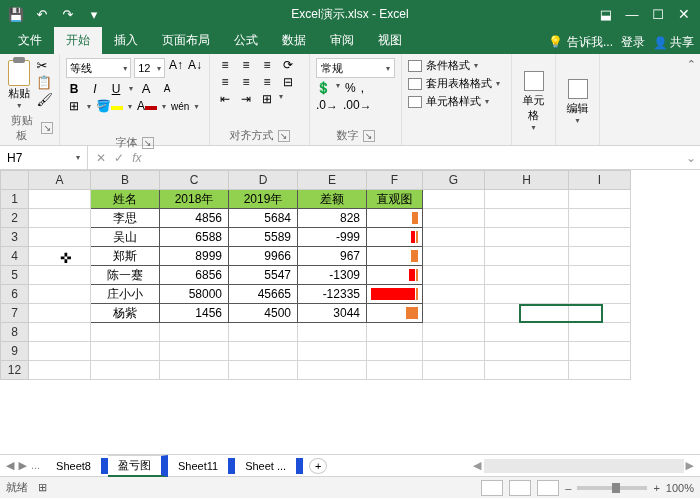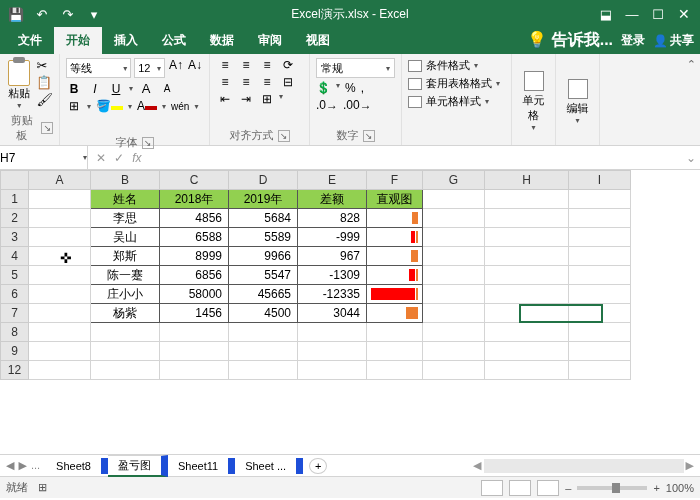--- a/index.html
+++ b/index.html
@@ -6,25 +6,25 @@
 body { width: 700px; height: 500px; background: #fff; overflow: hidden; font-size: 12px; }
 
 
 .titlebar { background: #217346; color: #fff; height: 28px; display: flex; align-items: center; justify-content: space-between; padding: 0 4px; }
 .titlebar .left, .titlebar .right { display: flex; gap: 2px; }
 .titlebar .tb-btn { width: 24px; height: 24px; display: flex; align-items: center; justify-content: center; font-size: 13px; }
 .titlebar .title { font-size: 12px; }
 .titlebar .close { font-size: 14px; }
 
 
-.tabs { background: #217346; color: #fff; height: 26px; display: flex; align-items: flex-end; padding: 0 6px; gap: 0; font-weight: bold; }
+.tabs { background: #217346; color: #fff; height: 26px; display: flex; align-items: flex-end; padding: 0 6px; gap: 0; }
 .tab { padding: 5px 12px; font-size: 12px; cursor: pointer; }
 .tab.active { background: #f3f3f3; color: #217346; }
 .tabs .right { margin-left: auto; display: flex; align-items: center; gap: 8px; padding-bottom: 3px; font-size: 12px; }
-.tabs .tell { font-size: 16px; }
+.tabs .tell { font-size: 12px; }
 .share-ico { display: inline-flex; align-items: center; gap: 2px; }
 
 
 .ribbon { background: #f3f3f3; border-bottom: 1px solid #d4d4d4; height: 92px; display: flex; }
 .group { border-right: 1px solid #e1e1e1; padding: 4px 6px 2px 6px; display: flex; flex-direction: column; justify-content: space-between; }
 .group-label { font-size: 11px; color: #666; text-align: center; margin-top: 2px; display: flex; justify-content: center; gap: 4px; align-items: center; }
 .group-label .launcher { font-size: 9px; border: 1px solid #aaa; width: 12px; height: 12px; display: inline-flex; align-items: center; justify-content: center; }
 
 .clip-group { width: 60px; }
 .clip-top { display: flex; gap: 4px; height: 62px; }
@@ -58,21 +58,21 @@
 .styles-group { width: 110px; }
 .st-row { display: flex; gap: 4px; align-items: center; font-size: 11px; margin-bottom: 3px; }
 .st-ico { width: 14px; height: 12px; background: #fff; border: 1px solid #888; }
 
 .cells-group, .edit-group { width: 44px; display: flex; flex-direction: column; align-items: center; justify-content: center; }
 .big-btn { text-align: center; font-size: 11px; }
 .big-ico { width: 20px; height: 20px; margin: 2px auto; background: #fff; border: 1px solid #888; }
 
 
 .fbar { height: 24px; border-bottom: 1px solid #d4d4d4; display: flex; align-items: center; background: #fff; }
-.namebox { width: 88px; border-right: 1px solid #d4d4d4; height: 100%; display: flex; align-items: center; padding: 0 0; justify-content: space-between; font-size: 12px; }
+.namebox { width: 88px; border-right: 1px solid #d4d4d4; height: 100%; display: flex; align-items: center; padding: 0 7px; justify-content: space-between; font-size: 12px; }
 .fb-btns { display: flex; gap: 8px; padding: 0 8px; color: #999; font-size: 12px; }
 .fb-input { flex: 1; padding: 0 6px; }
 
 
 .grid-wrap { position: relative; height: 284px; overflow: hidden; }
 .grid { border-collapse: collapse; font-size: 12px; }
 .grid th { background: #e6e6e6; border: 1px solid #ccc; font-weight: normal; color: #333; }
 .grid .colhdr th { height: 19px; }
 .grid .rowhdr { width: 28px; background: #e6e6e6; text-align: center; }
 .grid td { border: 1px solid #d4d4d4; height: 19px; padding: 0 4px; text-align: center; background: #fff; }
@@ -122,20 +122,21 @@
     <div class="tb-btn">—</div>
     <div class="tb-btn">☐</div>
     <div class="tb-btn close">✕</div>
   </div>
 </div>
 
 <div class="tabs">
   <div class="tab">文件</div>
   <div class="tab active">开始</div>
   <div class="tab">插入</div>
+  <div class="tab">页面布局</div>
   <div class="tab">公式</div>
   <div class="tab">数据</div>
   <div class="tab">审阅</div>
   <div class="tab">视图</div>
   <div class="right">
     <span class="tell">💡 <span>告诉我...</span></span>
     <span>登录</span>
     <span class="share-ico">👤 <span>共享</span></span>
   </div>
 </div>

